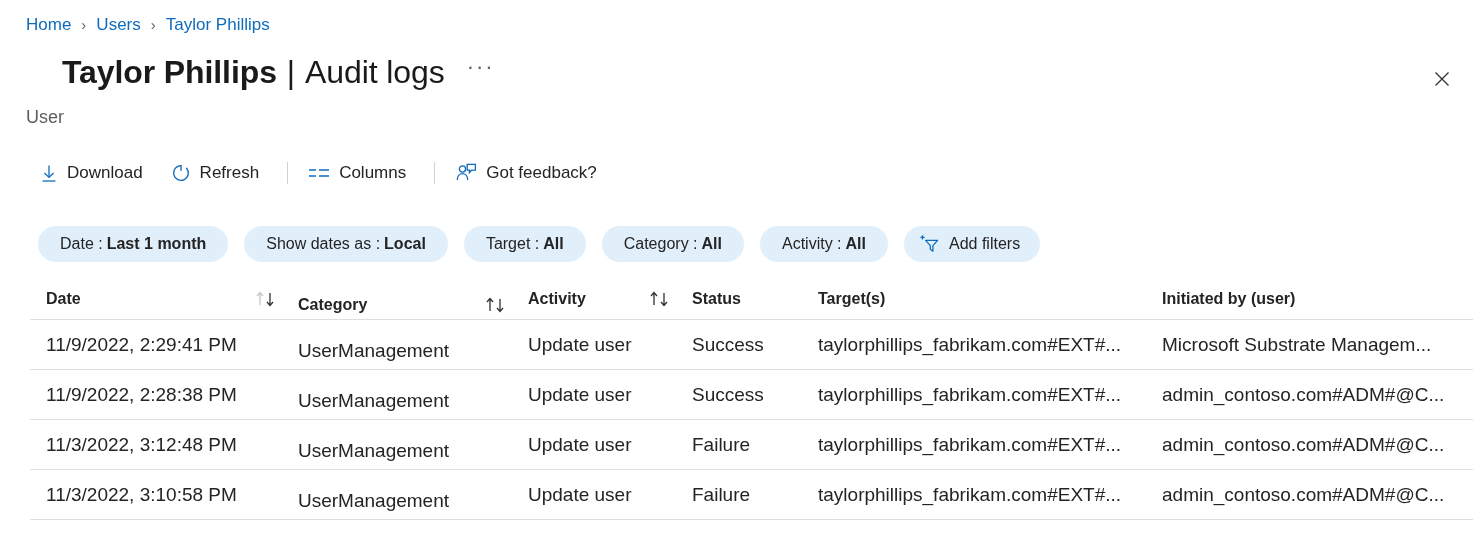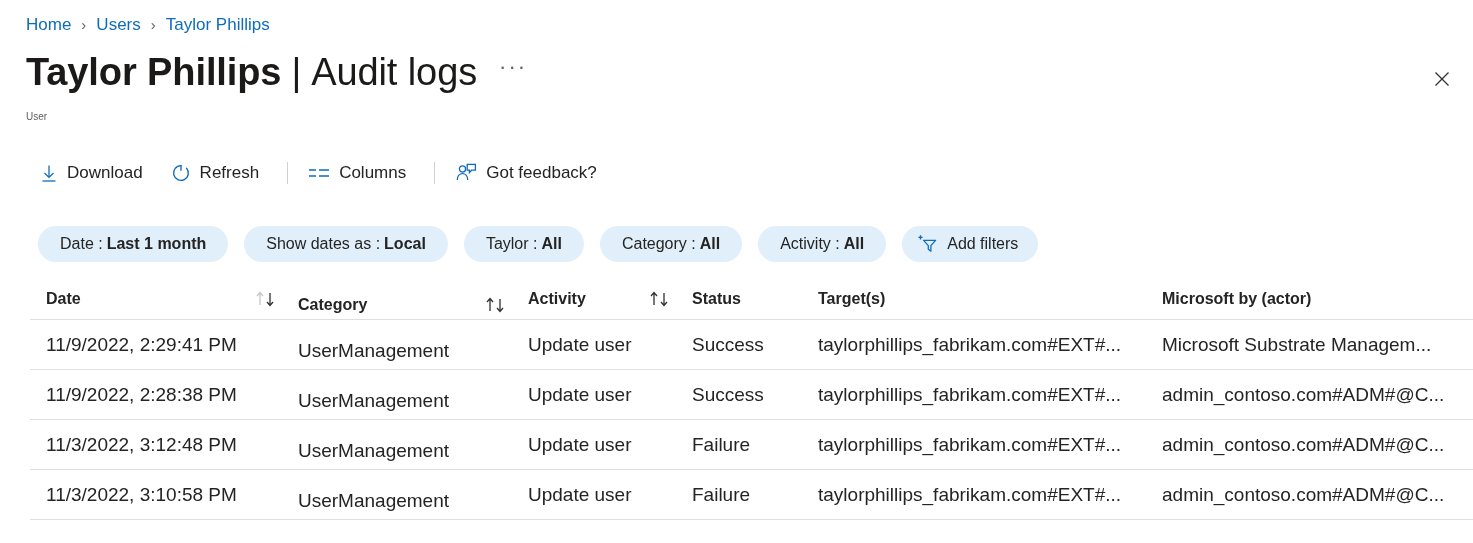--- a/index.html
+++ b/index.html
@@ -24,34 +24,34 @@
     color: #605e5c; font-size: 15px; margin: 0 10px;
     user-select: none;
   }
 
   
   .title-row {
     position: absolute; left: 26px; top: 52px;
     display: flex; align-items: center; gap: 18px;
   }
   .title {
-    font-size: 38px; line-height: 40px; color: #1b1a19;
-    white-space: nowrap; letter-spacing: -0.1px;
+    font-size: 32px; line-height: 40px; color: #1b1a19;
+    white-space: nowrap; letter-spacing: -0.1px; margin-left: 36px;
   }
   .title .bold { font-weight: 700; }
   .title .sep { font-weight: 400; color:#1b1a19; }
   .title .light { font-weight: 400; }
   .ellipsis-btn {
     color: #605e5c; font-size: 22px; line-height: 18px;
     letter-spacing: 2px; cursor: pointer; padding: 4px 4px 10px 4px;
     align-self: flex-end; margin-bottom: 6px;
   }
   .subtitle {
     position: absolute; left: 26px; top: 107px;
-    font-size: 10px; color: #605e5c; line-height: 20px;
+    font-size: 18px; color: #605e5c; line-height: 20px;
   }
   .close-btn {
     position: absolute; right: 14px; top: 62px;
     width: 34px; height: 34px; display: flex;
     align-items: center; justify-content: center;
     cursor: pointer; color: #323130;
   }
 
   
   .commandbar {
@@ -205,21 +205,21 @@
   <div class="filters">
     <div class="pill">
       <span class="pk">Date :</span>
       <b>Last 1 month</b>
     </div>
     <div class="pill">
       <span class="pk">Show dates as :</span>
       <b>Local</b>
     </div>
     <div class="pill">
-      <span class="pk">Taylor :</span>
+      <span class="pk">Target :</span>
       <b>All</b>
     </div>
     <div class="pill">
       <span class="pk">Category :</span>
       <b>All</b>
     </div>
     <div class="pill">
       <span class="pk">Activity :</span>
       <b>All</b>
     </div>
@@ -264,21 +264,21 @@
           </svg>
         </span>
       </div>
       <div class="th c-status">
         <span class="htext">Status</span>
       </div>
       <div class="th c-target">
         <span class="htext">Target(s)</span>
       </div>
       <div class="th c-actor">
-        <span class="htext">Microsoft by (actor)</span>
+        <span class="htext">Initiated by (user)</span>
       </div>
     </div>
 
     <div class="row">
       <div class="td c-date">11/9/2022, 2:29:41 PM</div>
       <div class="td c-cat">UserManagement</div>
       <div class="td c-act">Update user</div>
       <div class="td c-status">Success</div>
       <div class="td c-target">taylorphillips_fabrikam.com#EXT#...</div>
       <div class="td c-actor">Microsoft Substrate Managem...</div>

